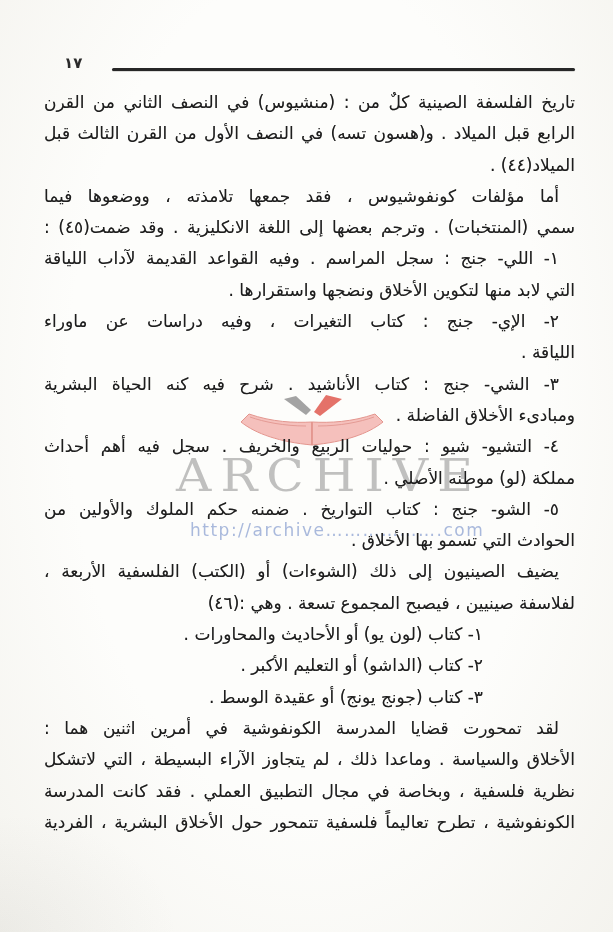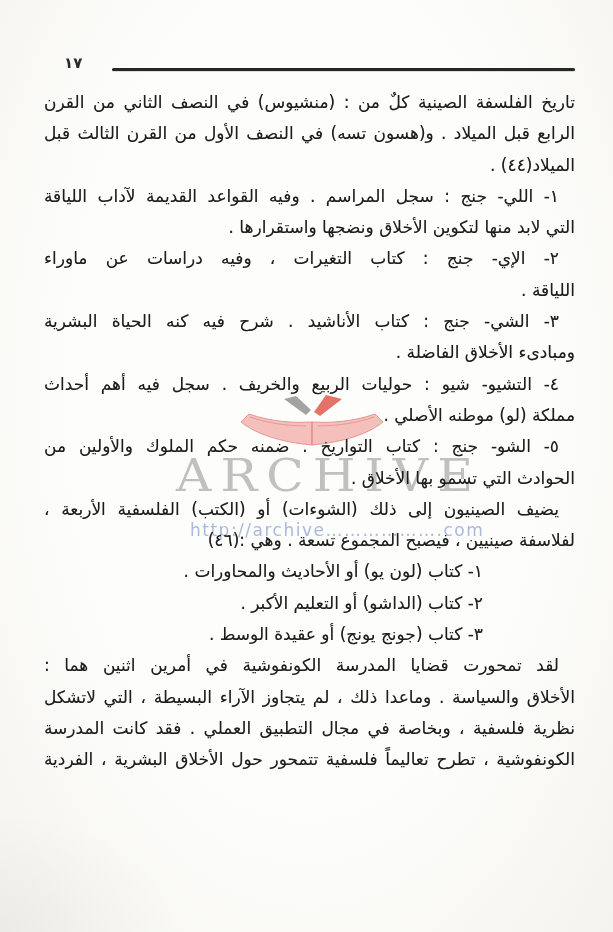--- a/index.html
+++ b/index.html
@@ -96,20 +96,22 @@
     <div class="wurl">http://archive……………….com</div>
   </div>
 
   <div class="pagenum">١٧</div>
   <div class="rule"></div>
 
   <div class="textblock" id="textblock">
       <div class="line just">تاريخ الفلسفة الصينية كلٌ من : (منشيوس) في النصف الثاني من القرن</div>
       <div class="line just">الرابع قبل الميلاد . و(هسون تسه) في النصف الأول من القرن الثالث قبل</div>
       <div class="line">الميلاد(٤٤) .</div>
+      <div class="line just ind1">أما مؤلفات كونفوشيوس ، فقد جمعها تلامذته ، ووضعوها فيما</div>
+      <div class="line just">سمي (المنتخبات) . وترجم بعضها إلى اللغة الانكليزية . وقد ضمت(٤٥) :</div>
       <div class="line just ind1">١- اللي- جنج : سجل المراسم . وفيه القواعد القديمة لآداب اللياقة</div>
       <div class="line">التي لابد منها لتكوين الأخلاق ونضجها واستقرارها .</div>
       <div class="line just ind1">٢- الإي- جنج : كتاب التغيرات ، وفيه دراسات عن ماوراء</div>
       <div class="line">اللياقة .</div>
       <div class="line just ind1">٣- الشي- جنج : كتاب الأناشيد . شرح فيه كنه الحياة البشرية</div>
       <div class="line">ومبادىء الأخلاق الفاضلة .</div>
       <div class="line just ind1">٤- التشيو- شيو : حوليات الربيع والخريف . سجل فيه أهم أحداث</div>
       <div class="line">مملكة (لو) موطنه الأصلي .</div>
       <div class="line just ind1">٥- الشو- جنج : كتاب التواريخ . ضمنه حكم الملوك والأولين من</div>
       <div class="line">الحوادث التي تسمو بها الأخلاق .</div>

